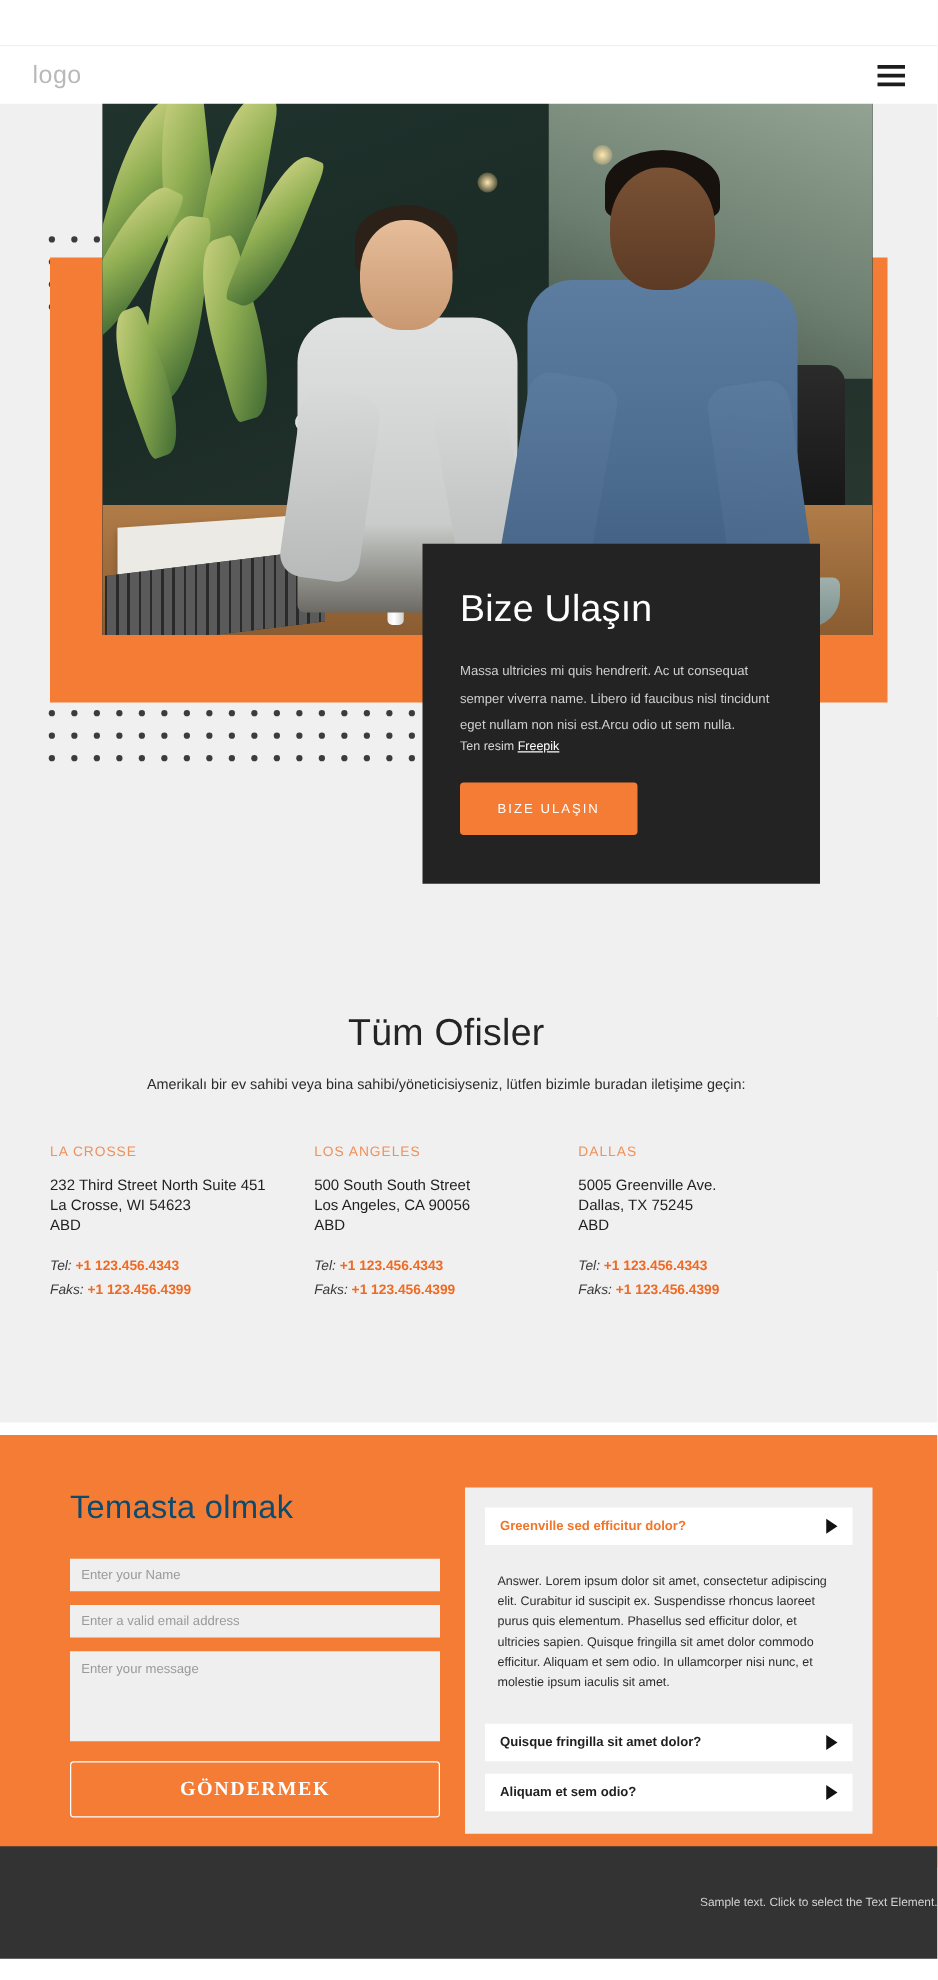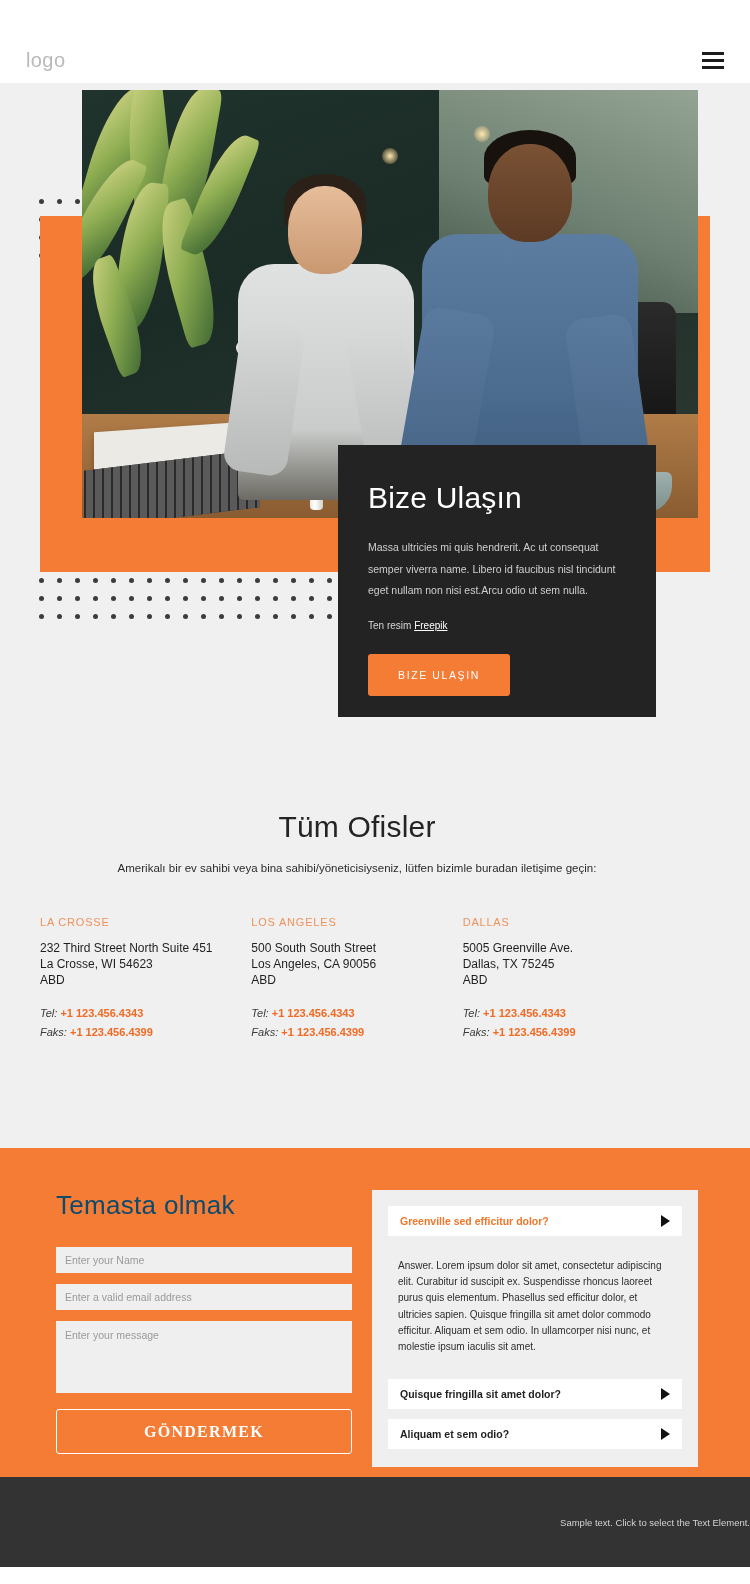--- a/index.html
+++ b/index.html
@@ -37,21 +37,21 @@
     justify-content: space-between;
     cursor: pointer;
   }
   .hamburger span {
     display: block; width: 100%; height: 3px;
     background: #1c1c1c; border-radius: 0;
   }
 
   
   .hero {
-    position: absolute; top: 46px; left: 0;
+    position: absolute; top: 36px; left: 0;
     width: 750px; height: 1102px;
     background: #f0f0f0;
     overflow: hidden;
   }
 
   .dots-small {
     position: absolute; left: 38px; top: 148px;
     display: grid;
     grid-template-columns: repeat(3, 18px);
     grid-template-rows: repeat(4, 18px);
@@ -174,21 +174,21 @@
     z-index: 9;
     padding: 36px 30px 0 30px;
   }
   .card-title {
     font-size: 30px; font-weight: 400;
     color: #ffffff; letter-spacing: .2px;
     margin-bottom: 22px;
   }
   .card-body {
     font-size: 10.5px; line-height: 2.05;
-    color: #cfcfcf; margin-bottom: 18px;
+    color: #cfcfcf; 
   }
   .card-credit {
     font-size: 10px; color: #d6d6d6; margin-bottom: 23px;
   }
   .card-credit a {
     color: #ffffff; 
   }
   .cta-button {
     display: inline-flex; align-items: center; justify-content: center;
     width: 142px; height: 42px;

